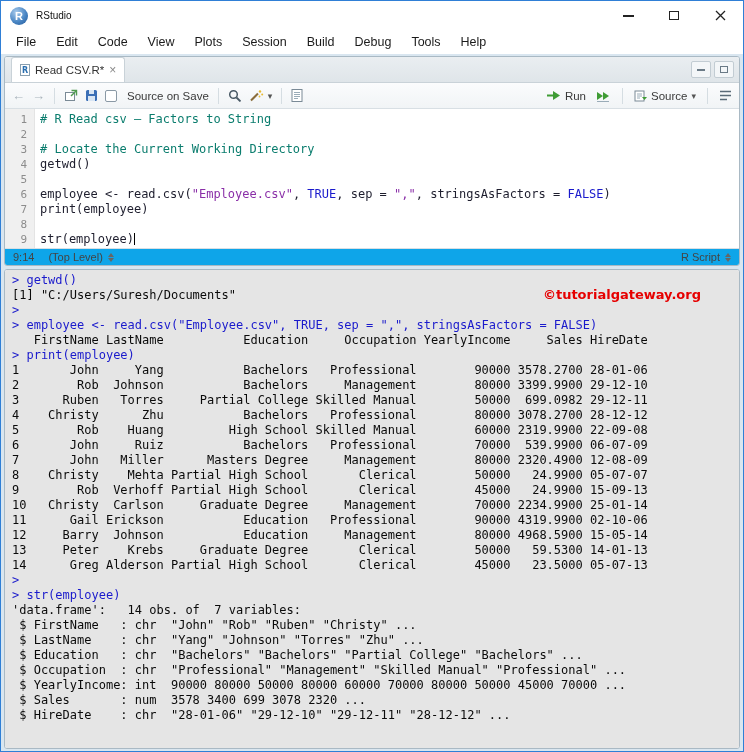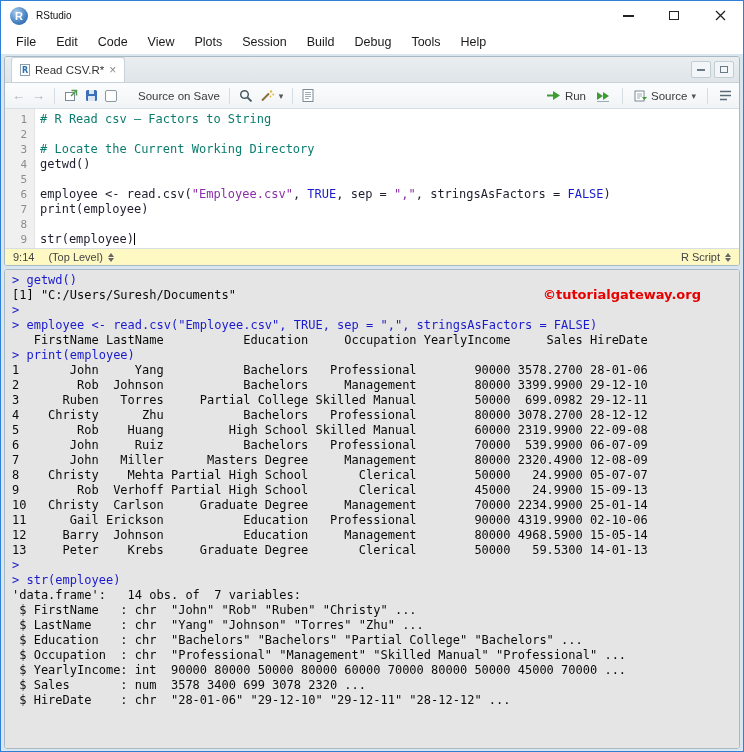--- a/index.html
+++ b/index.html
@@ -36,40 +36,40 @@
   .pane-btn { width: 20px; height: 17px; border: 1px solid #c2ccd3; border-radius: 2px; background: #f3f6f8; display: flex; align-items: center; justify-content: center; }
   .min-glyph { width: 8px; height: 2px; background: #6a7a86; }
   .max-glyph { width: 8px; height: 7px; border: 1.2px solid #6a7a86; }
 
   
   .toolbar { height: 26px; flex: 0 0 26px; background: linear-gradient(#fbfcfd, #f1f4f6); border-bottom: 1px solid #d8dfe4; display: flex; align-items: center; padding: 0 7px; gap: 7px; font-size: 11.5px; color: #3a3a3a; }
   .tb-icon { display: inline-flex; align-items: center; justify-content: center; }
   .nav-arrow { font-size: 13px; color: #aab4bc; }
   .tb-sep { width: 1px; height: 16px; background: #d5dde2; margin: 0 2px; }
   .checkbox { width: 12px; height: 12px; border: 1px solid #8a99a5; border-radius: 2px; background: #fff; display: inline-block; }
-  .cb-group { display: flex; align-items: center; gap: 21px; }
+  .cb-group { display: flex; align-items: center; gap: 10px; }
   .right-group { margin-left: auto; display: flex; align-items: center; gap: 9px; }
   .btn-labelled { display: flex; align-items: center; gap: 4px; }
   .caret-down { font-size: 9px; color: #555; }
 
   
   .editor { flex: 1; position: relative; background: #fff; font-family: "DejaVu Sans Mono", monospace; font-size: 12px; overflow: hidden; }
   .gutter-strip { position: absolute; left: 0; top: 0; bottom: 0; width: 30px; background: #f0f0f0; border-right: 1px solid #e4e4e4; }
   .ed-lines { position: relative; padding-top: 3px; }
   .ed-line { display: flex; height: 15px; line-height: 15px; }
   .ln { flex: 0 0 30px; text-align: right; padding-right: 8px; color: #8c8c8c; font-size: 11px; }
   .lc { white-space: pre; padding-left: 5px; }
   .tok-com { color: #0b7d6e; }
   .tok-txt { color: #1e1e2e; }
   .tok-str { color: #8a2fa8; }
   .tok-kw  { color: #1a1acc; }
   .caret { display: inline-block; width: 1px; height: 12px; background: #000; vertical-align: -2px; }
 
   
-  .statusbar { height: 17px; flex: 0 0 17px; background: #fef9c3; border-top: 1px solid #d8dfe4; display: flex; align-items: center; padding: 0 8px; gap: 14px; font-size: 11px; color: #444; }
+  .statusbar { height: 17px; flex: 0 0 17px; background: #0ea5e9; border-top: 1px solid #d8dfe4; display: flex; align-items: center; padding: 0 8px; gap: 14px; font-size: 11px; color: #444; }
   .status-right { margin-left: auto; display: flex; align-items: center; }
   .scope-group { display: flex; align-items: center; }
   .updown { display: inline-flex; flex-direction: column; align-items: center; gap: 1px; margin-left: 5px; }
   .updown i { display: block; width: 0; height: 0; border-left: 3.5px solid transparent; border-right: 3.5px solid transparent; }
   .updown .up { border-bottom: 4px solid #666; }
   .updown .down { border-top: 4px solid #666; }
 
   
   .console-header { height: 24px; flex: 0 0 24px; background: linear-gradient(#edf1f4, #e5ebef); border-bottom: 1px solid #ccd6dc; display: flex; align-items: center; padding: 0 9px; gap: 7px; font-size: 12px; color: #222; position: relative; }
   .console-title { font-weight: bold; }
@@ -296,20 +296,21 @@
             <div class="con-line con-out">4    Christy      Zhu           Bachelors   Professional        80000 3078.2700 28-12-12</div>
             <div class="con-line con-out">5        Rob    Huang         High School Skilled Manual        60000 2319.9900 22-09-08</div>
             <div class="con-line con-out">6       John     Ruiz           Bachelors   Professional        70000  539.9900 06-07-09</div>
             <div class="con-line con-out">7       John   Miller      Masters Degree     Management        80000 2320.4900 12-08-09</div>
             <div class="con-line con-out">8    Christy    Mehta Partial High School       Clerical        50000   24.9900 05-07-07</div>
             <div class="con-line con-out">9        Rob  Verhoff Partial High School       Clerical        45000   24.9900 15-09-13</div>
             <div class="con-line con-out">10   Christy  Carlson     Graduate Degree     Management        70000 2234.9900 25-01-14</div>
             <div class="con-line con-out">11      Gail Erickson           Education   Professional        90000 4319.9900 02-10-06</div>
             <div class="con-line con-out">12     Barry  Johnson           Education     Management        80000 4968.5900 15-05-14</div>
             <div class="con-line con-out">13     Peter    Krebs     Graduate Degree       Clerical        50000   59.5300 14-01-13</div>
+            <div class="con-line con-out">14      Greg Alderson Partial High School       Clerical        45000   23.5000 05-07-13</div>
             <div class="con-line con-in">&gt; </div>
             <div class="con-line con-in">&gt; str(employee)</div>
             <div class="con-line con-out">'data.frame':   14 obs. of  7 variables:</div>
             <div class="con-line con-out"> $ FirstName   : chr  "John" "Rob" "Ruben" "Christy" ...</div>
             <div class="con-line con-out"> $ LastName    : chr  "Yang" "Johnson" "Torres" "Zhu" ...</div>
             <div class="con-line con-out"> $ Education   : chr  "Bachelors" "Bachelors" "Partial College" "Bachelors" ...</div>
             <div class="con-line con-out"> $ Occupation  : chr  "Professional" "Management" "Skilled Manual" "Professional" ...</div>
             <div class="con-line con-out"> $ YearlyIncome: int  90000 80000 50000 80000 60000 70000 80000 50000 45000 70000 ...</div>
             <div class="con-line con-out"> $ Sales       : num  3578 3400 699 3078 2320 ...</div>
             <div class="con-line con-out"> $ HireDate    : chr  "28-01-06" "29-12-10" "29-12-11" "28-12-12" ...</div>

